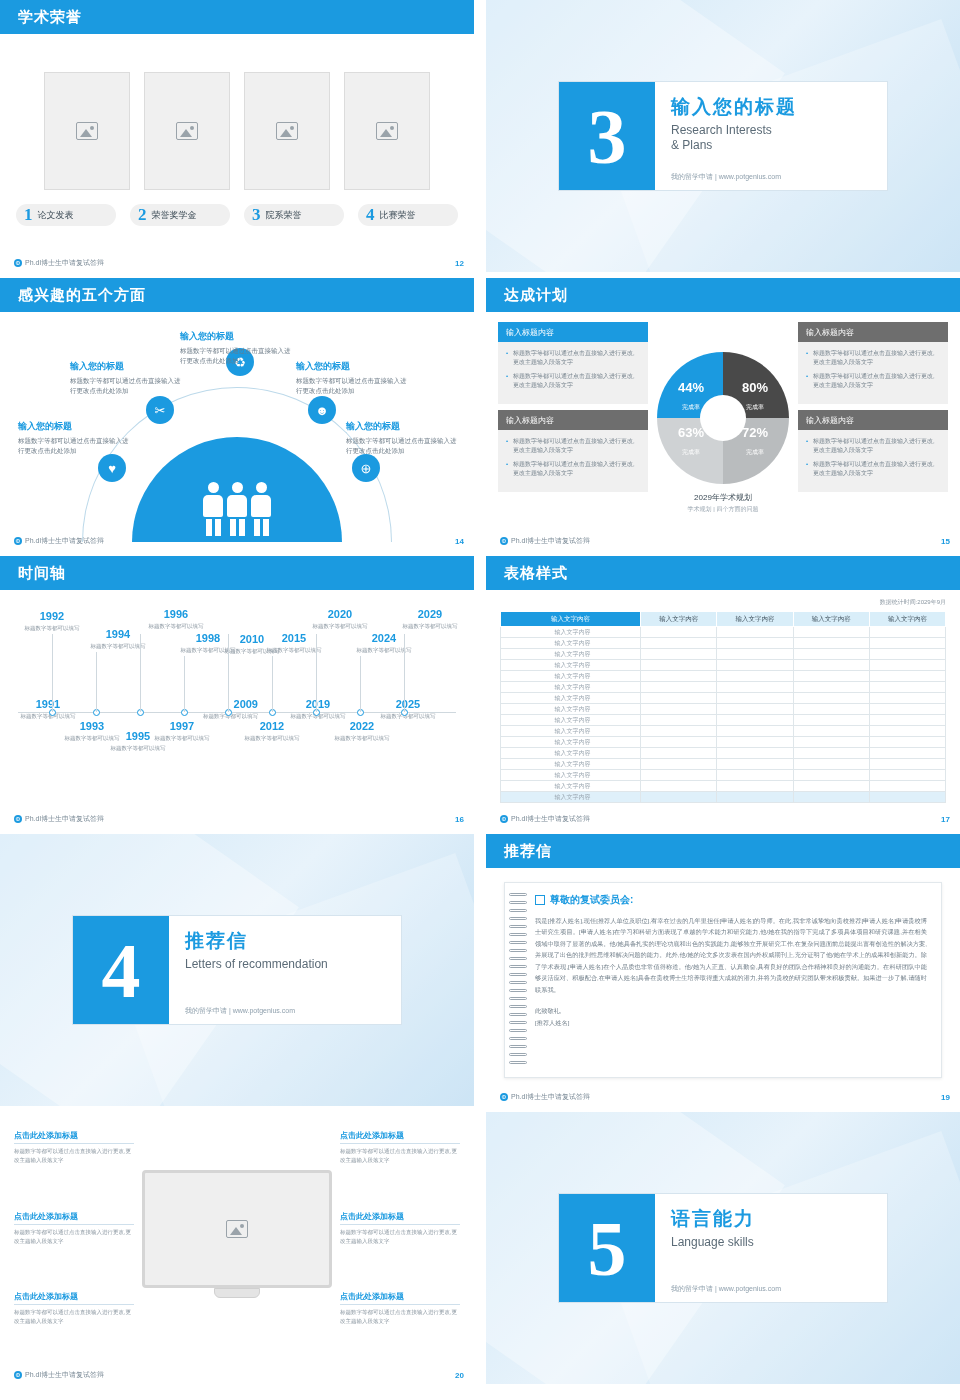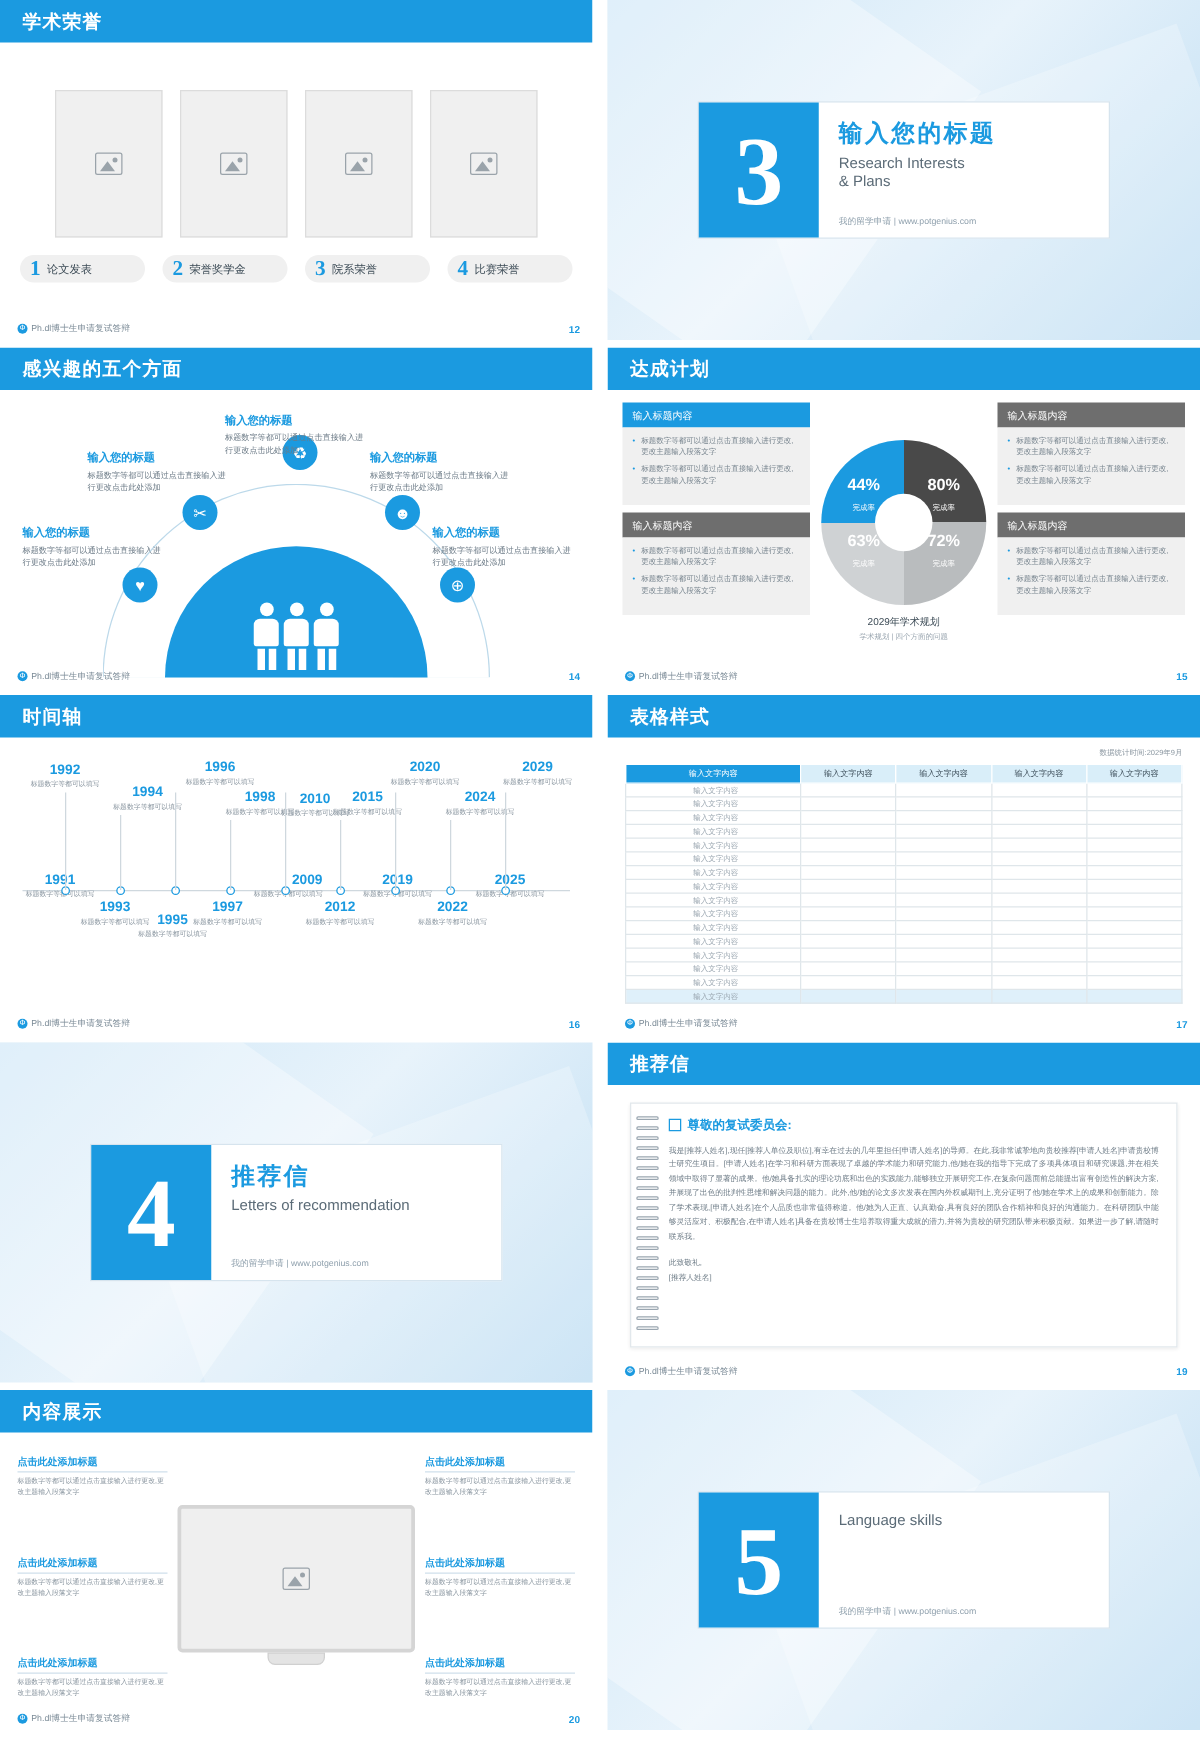--- a/index.html
+++ b/index.html
@@ -785,23 +785,20 @@
     <div class="footer">
       <span class="footer-left">
         <span class="logo-dot">Φ</span>
         <span>Ph.dl博士生申请复试答辩</span>
       </span>
       <span class="pgnum">19</span>
     </div>
   </div>
 
   <div class="slide">
-    <div class="hdr">
-      <span class="hdr-title">内容展示</span>
-    </div>
     <div class="s20">
       <div class="s20-col">
         <div class="s20-item">
           <h4>点击此处添加标题</h4>
           <p>标题数字等都可以通过点击直接输入进行更改,更改主题输入段落文字</p>
         </div>
         <div class="s20-item">
           <h4>点击此处添加标题</h4>
           <p>标题数字等都可以通过点击直接输入进行更改,更改主题输入段落文字</p>
         </div>
@@ -837,20 +834,21 @@
         <span>Ph.dl博士生申请复试答辩</span>
       </span>
       <span class="pgnum">20</span>
     </div>
   </div>
 
   <div class="slide cover">
     <div class="cover-card">
       <div class="cover-num">5</div>
       <div class="cover-text">
+        <div class="cover-cn">语言能力</div>
         <div class="cover-en">
           <div>Language skills</div>
         </div>
         <div class="cover-sub">我的留学申请 | www.potgenius.com</div>
       </div>
     </div>
   </div>
 
 </div>
 

